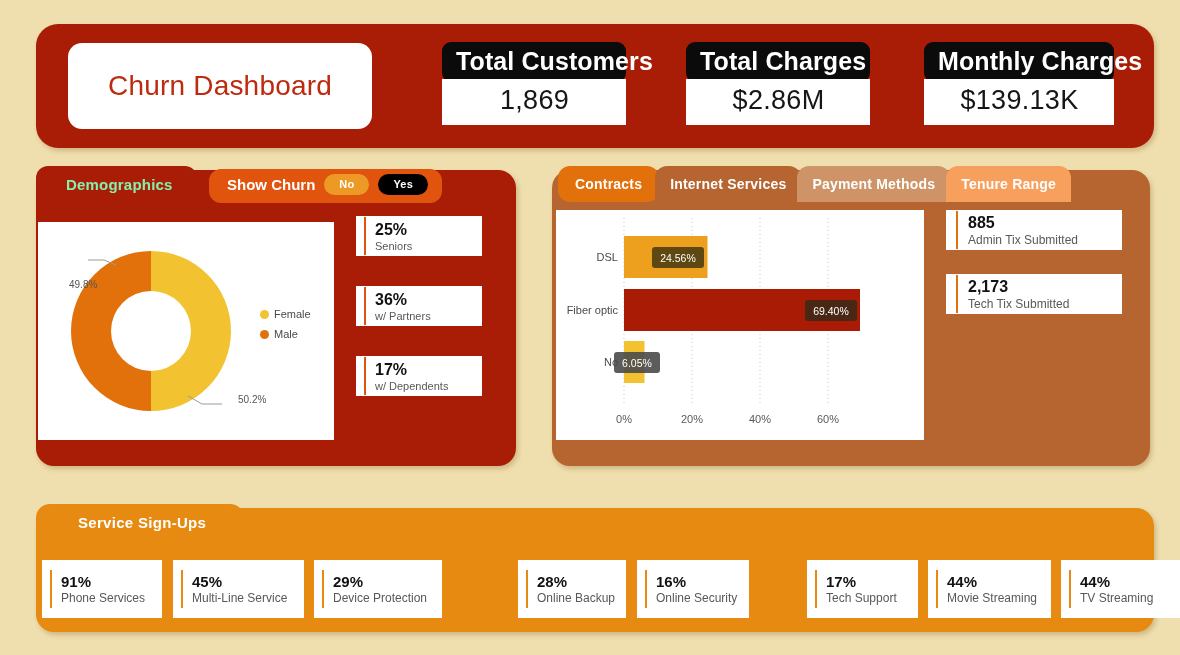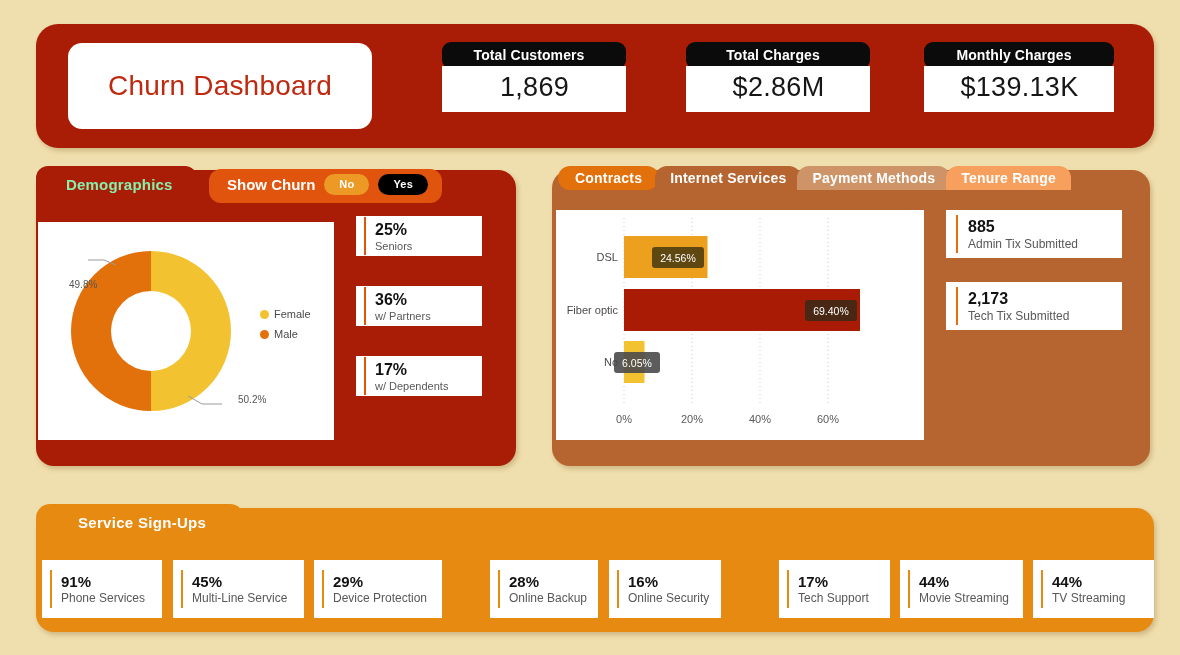--- a/index.html
+++ b/index.html
@@ -36,21 +36,21 @@
     font-size: 28px;
     font-weight: 400;
     color: #BE2A10;
     letter-spacing: 0.2px;
   }
 
   .kpi { position: absolute; }
   .kpi-label {
     background: #0B0B0B;
     color: #FFFFFF;
-    font-size: 14px;
+    font-size: 25px;
     font-weight: bold;
     text-align: center;
     border-radius: 9px;
     padding: 5px 24px 6px 14px;
     letter-spacing: 0.1px;
     white-space: nowrap;
   }
   .kpi-value {
     background: #FFFFFF;
     color: #161616;
@@ -145,21 +145,21 @@
   .contracts-panel {
     position: absolute;
     left: 552px; top: 170px;
     width: 598px; height: 296px;
     background: #B66430;
     border-radius: 18px;
     box-shadow: 2px 3px 5px rgba(120,80,20,0.28);
   }
   .tabs { position: absolute; left: 558px; top: 166px; display: flex; z-index: 4; }
   .tab {
-    height: 24px;
+    height: 36px;
     display: flex; align-items: center;
     padding: 0 15px;
     border-radius: 12px 12px 0 0;
     font-size: 14px; font-weight: bold;
     color: #FFFFFF;
     letter-spacing: 0.2px;
     white-space: nowrap;
   }
   .tab.t0 { background: #E2700B; border-radius: 12px; padding: 0 17px; }
   .tab.t1 { background: #B66430; margin-left: -4px; }
@@ -169,21 +169,21 @@
   .bar-card {
     position: absolute;
     left: 556px; top: 210px;
     width: 368px; height: 230px;
     background: #FFFFFF;
   }
   .bar-plot { position: absolute; left: 0; top: 0; width: 368px; height: 230px; }
 
   .contract-stats { position: absolute; left: 946px; top: 210px; }
   .cstat-card {
-    width: 176px; height: 48px;
+    width: 176px; height: 40px;
     background: #FFFFFF;
     margin-bottom: 24px;
     display: flex; align-items: center;
     padding-left: 10px;
   }
   .cstat-accent { width: 2px; height: 38px; background: #E2700B; margin-right: 10px; }
   .cstat-value { font-size: 16px; font-weight: bold; color: #121212; }
   .cstat-label { font-size: 12px; color: #585858; }
 
   
@@ -399,21 +399,21 @@
       </div>
     </div>
     <div class="svc-card" style="width:128px; margin-left:10px">
       <div class="svc-accent"></div>
       <div class="stat-body">
         <span class="svc-value">29%</span>
         <span class="svc-label">Device Protection</span>
       </div>
     </div>
 
-    <div class="svc-card" style="width:108px; margin-left:48px">
+    <div class="svc-card" style="width:108px; margin-left:76px">
       <div class="svc-accent"></div>
       <div class="stat-body">
         <span class="svc-value">28%</span>
         <span class="svc-label">Online Backup</span>
       </div>
     </div>
     <div class="svc-card" style="width:112px; margin-left:11px">
       <div class="svc-accent"></div>
       <div class="stat-body">
         <span class="svc-value">16%</span>

